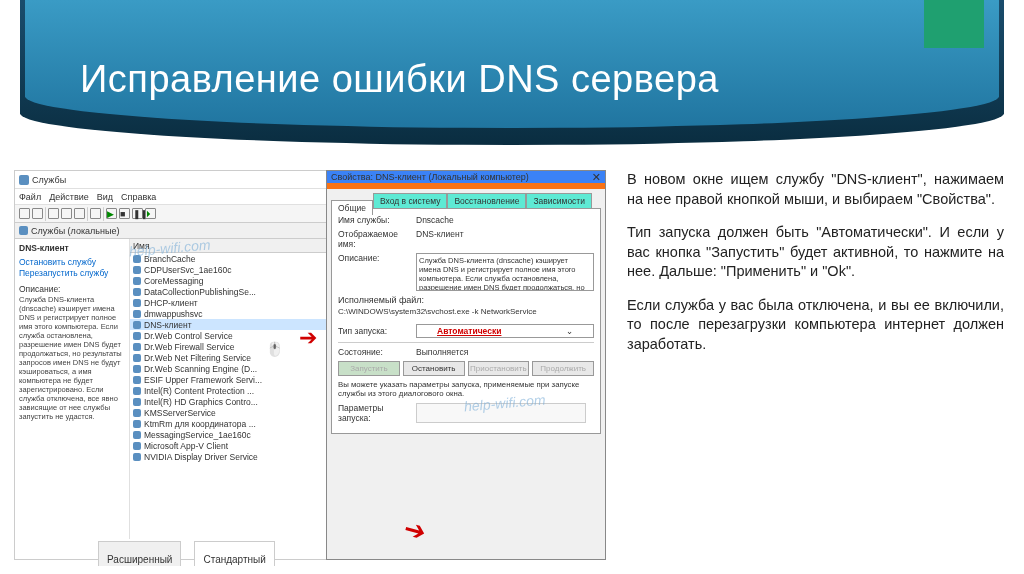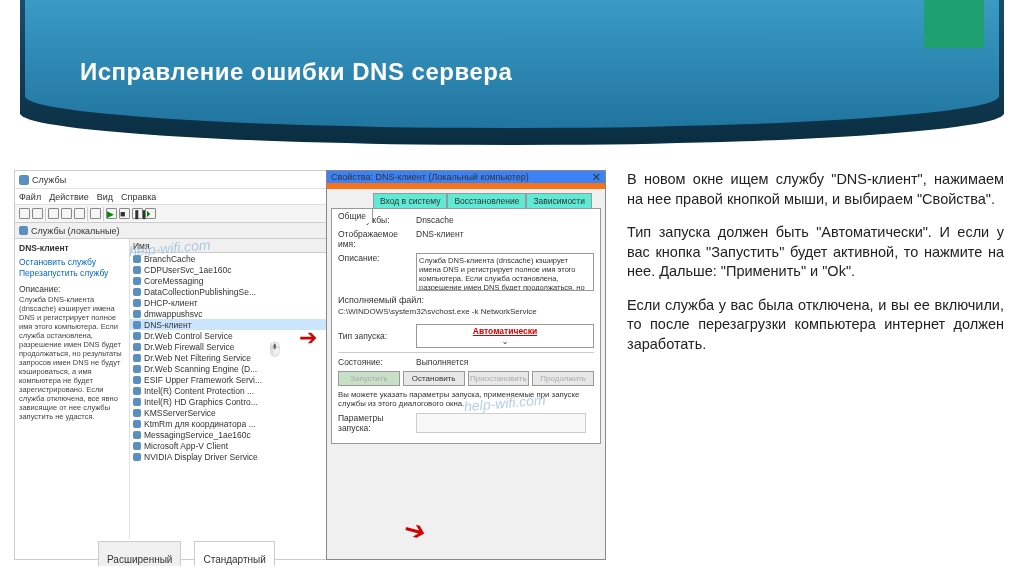--- a/index.html
+++ b/index.html
@@ -1,20 +1,20 @@
 <!DOCTYPE html>
 <html><head>
 <meta charset="utf-8">
 <style>
 * { box-sizing: border-box; margin: 0; padding: 0; }
 body { width: 1024px; height: 574px; font-family: Arial, sans-serif; background: #fff; position: relative; overflow: hidden; }
 .header { position: relative; height: 160px; background: #fff; }
 .curve-back { position: absolute; top: 0; left: 20px; right: 20px; height: 145px; background: linear-gradient(#1a4d6d, #0a2d40); border-radius: 0 0 55% 55% / 0 0 35px 35px; }
 .curve-front { position: absolute; top: 0; left: 25px; right: 25px; height: 128px; background: linear-gradient(#3a9bc5, #2075a0); border-radius: 0 0 55% 55% / 0 0 35px 35px; }
-.title { position: absolute; top: 58px; left: 80px; color: #fff; font-size: 24px; font-weight: 700; letter-spacing: 0.5px; }
+.title { position: absolute; top: 58px; left: 80px; color: #fff; font-size: 38px; font-weight: 400; letter-spacing: 0.5px; }
 .accent { position: absolute; top: 0; right: 40px; width: 60px; height: 48px; background: #1fa070; }
 .content { display: flex; position: absolute; top: 170px; left: 14px; right: 20px; bottom: 14px; gap: 18px; }
 .left { flex: 0 0 595px; position: relative; }
 .right { flex: 1; font-size: 14.5px; color: #222; line-height: 1.35; }
 .right p { margin-bottom: 14px; text-align: justify; }
 
 
 .svc-win { position: absolute; width: 355px; height: 100%; background: #fff; border: 1px solid #ccc; font-size: 9px; color: #333; }
 .svc-title { height: 18px; display: flex; align-items: center; padding: 0 4px; border-bottom: 1px solid #e0e0e0; }
 .svc-title .ic { width: 10px; height: 10px; background: #5a8fc0; border-radius: 2px; margin-right: 3px; }
@@ -44,27 +44,27 @@
 .svc-tabs { position: absolute; bottom: 0; left: 70px; height: 18px; display: flex; }
 .svc-tab { padding: 12px 8px; border: 1px solid #ccc; border-bottom: none; font-size: 10px; background: #fff; margin-left: 13px; }
 .svc-tab:first-child { background: #f0f0f0; }
 
 
 .prop-win { position: absolute; left: 312px; top: 0; width: 280px; height: 100%; background: #f0f0f0; border: 1px solid #888; font-size: 9px; color: #333; }
 .prop-tit { height: 18px; display: flex; align-items: center; justify-content: space-between; padding: 0 4px; background: #3b82f6; border-bottom: 6px solid #f97316; }
 .prop-tit .x { font-size: 11px; cursor: pointer; }
 .prop-tabs { display: flex; padding: 4px 4px 0; gap: 0; }
 .prop-tab { padding: 2px 6px; border: 1px solid #999; border-bottom: none; background: #5eead4; font-size: 8.5px; }
-.prop-tab.act { background: #fff; position: relative; top: 15px; }
+.prop-tab.act { background: #fff; position: relative; top: 7px; }
 .prop-panel { margin: 0 4px 4px; background: #fff; border: 1px solid #999; padding: 6px; }
 .prop-row { display: flex; margin-bottom: 4px; font-size: 8.5px; }
 .prop-lbl { width: 78px; flex-shrink: 0; }
 .prop-val { flex: 1; }
 .prop-desc { height: 38px; border: 1px solid #999; padding: 2px; font-size: 7.5px; line-height: 1.2; overflow: hidden; }
-.prop-sel { border: 1px solid #999; width: 196px; padding: 1px 2px; display: flex; justify-content: space-between; align-items: center; background: #fff; flex-direction: column; }
+.prop-sel { border: 1px solid #999; width: 196px; padding: 1px 20px; display: flex; justify-content: space-between; align-items: center; background: #fff; }
 .prop-sel .red { color: #d00000; font-weight: bold; text-decoration: underline; }
 .prop-hr { border: none; border-top: 1px solid #ccc; margin: 4px 0; }
 .prop-btns { display: flex; gap: 3px; margin: 4px 0; }
 .prop-btn { flex: 1; padding: 2px 0; border: 1px solid #999; background: #e8e8e8; font-size: 8px; text-align: center; }
 .prop-btn.g { background: #c8e0c8; }
 .prop-btn.d { color: #aaa; }
 .prop-note { font-size: 7.8px; margin: 4px 0; line-height: 1.2; }
 .prop-param input { width: 170px; border: 1px solid #ccc; padding: 1px; background: #f8f8f8; }
 .prop-foot { display: flex; justify-content: flex-end; gap: 4px; padding: 4px; }
 .prop-foot .btn { padding: 2px 10px; border: 1px solid #888; background: #e8e8e8; font-size: 9px; }

